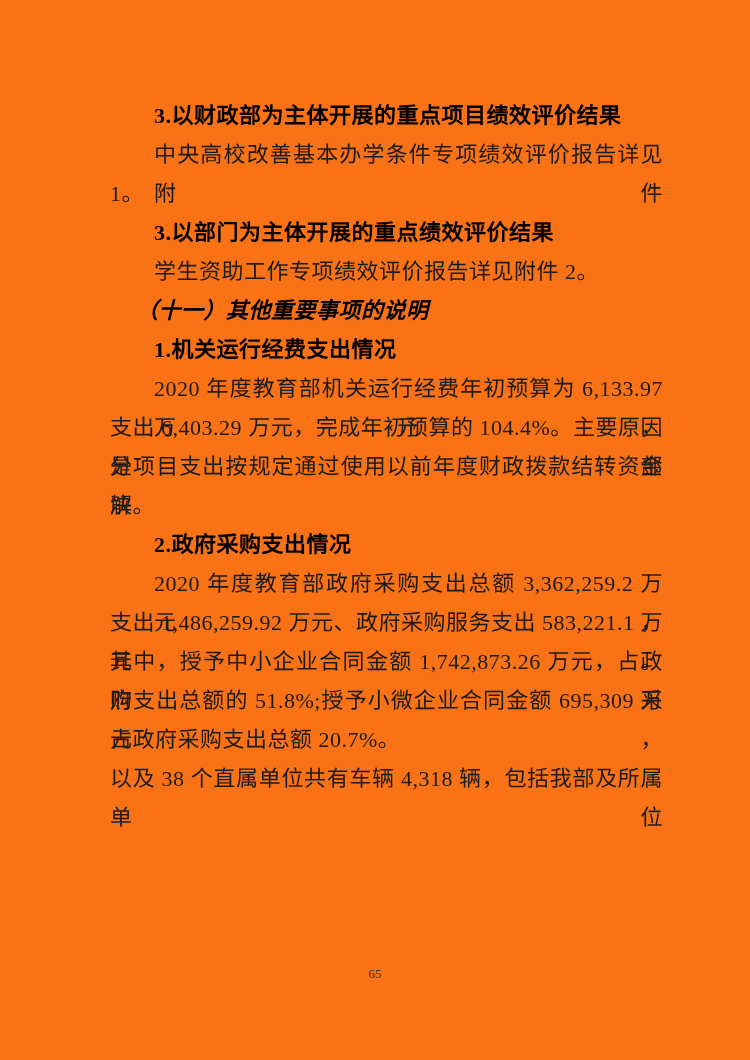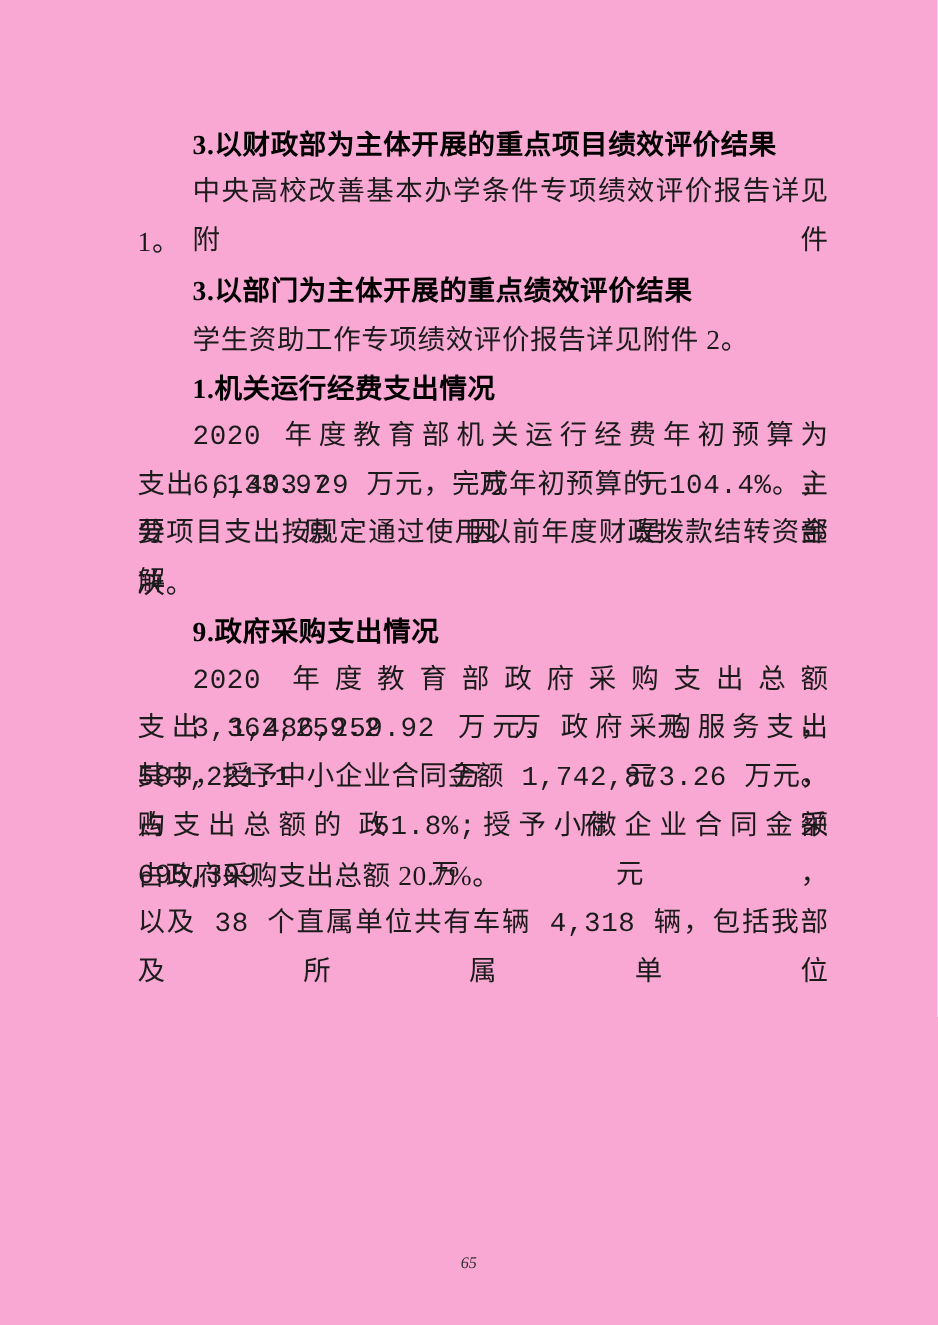--- a/index.html
+++ b/index.html
@@ -4,21 +4,21 @@
 <style>
   html, body {
     margin: 0;
     padding: 0;
     background: #ffffff;
   }
   .page {
     position: relative;
     width: 750px;
     height: 1060px;
-    background: #f9a8d4;
+    background: #f97316;
     overflow: hidden;
     font-family: "Liberation Serif", "DejaVu Serif", serif;
   }
   .content {
     position: absolute;
     left: 110px;
     top: 96px;
     width: 553px;
   }
   .line {
@@ -27,70 +27,69 @@
     height: 39px;
     color: #1b1b1b;
     text-align: justify;
     text-align-last: left;
     letter-spacing: 0.5px;
     white-space: normal;
     overflow: visible;
   }
   .fill {
     text-align-last: justify;
-    font-family: Liberation Mono, monospace;
   }
   .indent {
     padding-left: 44px;
   }
   .sec-indent {
     padding-left: 26px;
   }
   .h {
     font-weight: bold;
     color: #000000;
   }
   .kai {
     font-weight: bold;
     font-style: italic;
     color: #000000;
   }
   .pagenum {
     position: absolute;
     left: 0;
-    top: 1002px;
+    top: 966px;
     width: 100%;
     text-align: center;
     font-size: 13px;
     color: #333333;
     font-family: "Liberation Serif", "DejaVu Serif", serif;
-    font-style: italic;
   }
 </style>
 </head>
 <body>
 
 <div class="page">
   <div class="content">
 
     <div class="line h indent">3.以财政部为主体开展的重点项目绩效评价结果</div>
     <div class="line indent fill">中央高校改善基本办学条件专项绩效评价报告详见附件</div>
     <div class="line">1。</div>
 
     <div class="line h indent">3.以部门为主体开展的重点绩效评价结果</div>
     <div class="line indent">学生资助工作专项绩效评价报告详见附件 2。</div>
 
+    <div class="line kai sec-indent">（十一）其他重要事项的说明</div>
 
     <div class="line h indent">1.机关运行经费支出情况</div>
     <div class="line indent fill">2020 年度教育部机关运行经费年初预算为 6,133.97 万元，</div>
     <div class="line fill">支出 6,403.29 万元，完成年初预算的 104.4%。主要原因是部</div>
     <div class="line fill">分项目支出按规定通过使用以前年度财政拨款结转资金解</div>
     <div class="line">决。</div>
 
-    <div class="line h indent">9.政府采购支出情况</div>
+    <div class="line h indent">2.政府采购支出情况</div>
     <div class="line indent fill">2020 年度教育部政府采购支出总额 3,362,259.2 万元，</div>
     <div class="line fill">支出 1,486,259.92 万元、政府采购服务支出 583,221.1 万元。</div>
     <div class="line fill">其中，授予中小企业合同金额 1,742,873.26 万元，占政府采</div>
     <div class="line fill">购支出总额的 51.8%;授予小微企业合同金额 695,309 万元，</div>
     <div class="line">占政府采购支出总额 20.7%。</div>
 
     <div class="line fill">以及 38 个直属单位共有车辆 4,318 辆，包括我部及所属单位</div>
 
   </div>
 

